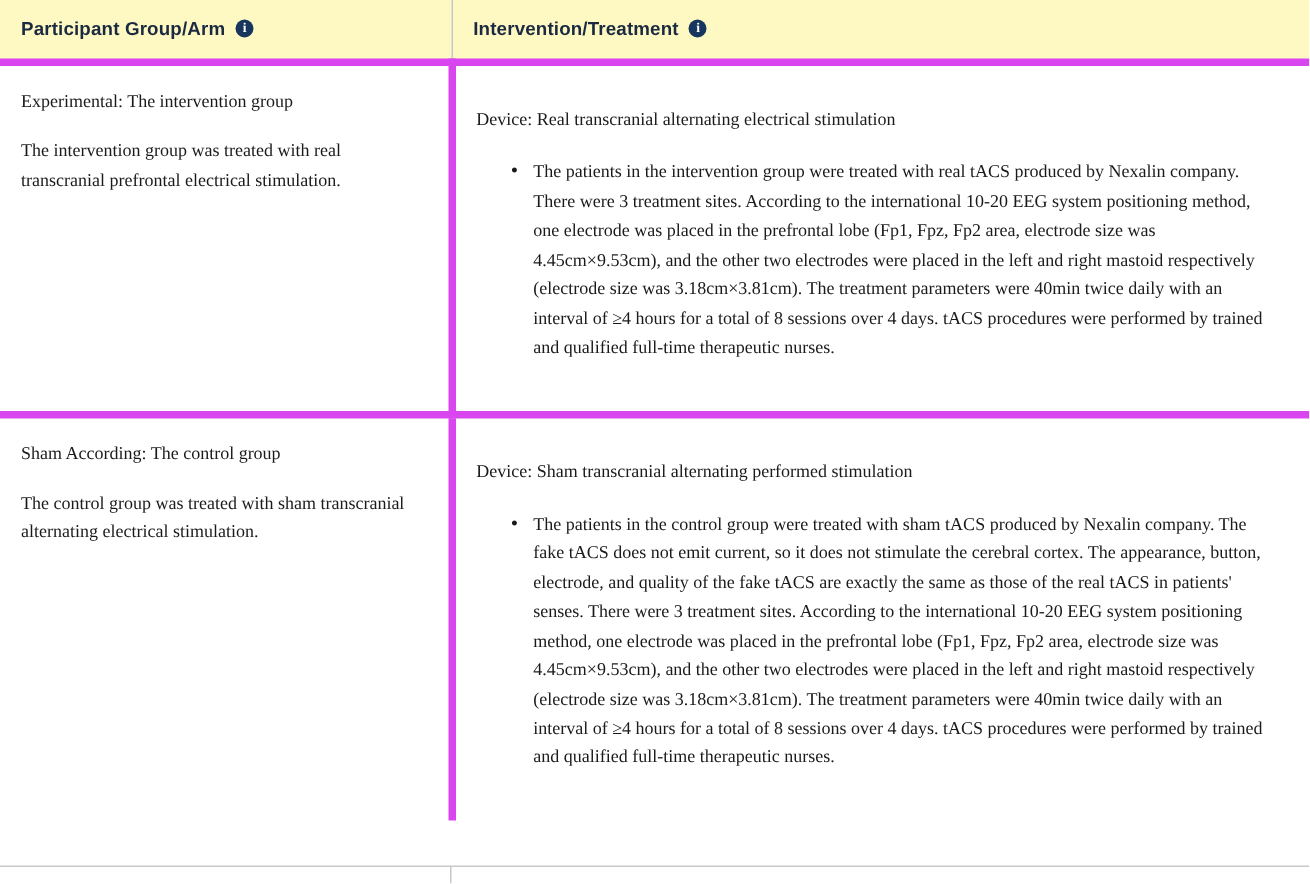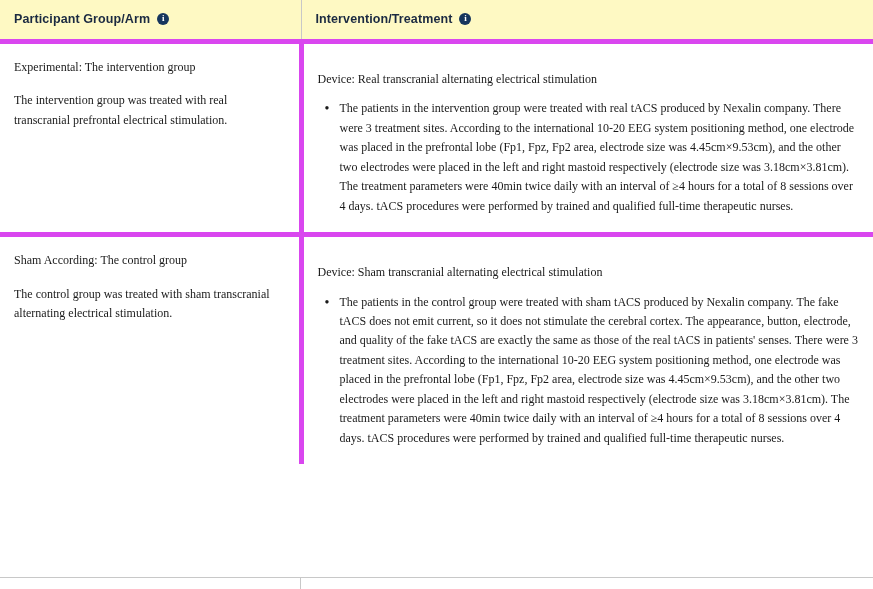--- a/index.html
+++ b/index.html
@@ -80,21 +80,21 @@
   .arm-title {
     margin: 0 0 14px 0;
   }
   .arm-desc {
     margin: 0;
   }
   .device-line {
     margin: 12px 0 10px 0;
   }
   ul.detail-list {
-    margin: 0;
+    margin: 16px;
     padding-left: 22px;
     list-style: none;
   }
   ul.detail-list li {
     position: relative;
     margin: 0;
     text-align: left;
   }
   ul.detail-list li::before {
     content: "\2022";
@@ -160,21 +160,21 @@
             <li>The patients in the intervention group were treated with real tACS produced by Nexalin company. There were 3 treatment sites. According to the international 10-20 EEG system positioning method, one electrode was placed in the prefrontal lobe (Fp1, Fpz, Fp2 area, electrode size was 4.45cm×9.53cm), and the other two electrodes were placed in the left and right mastoid respectively (electrode size was 3.18cm×3.81cm). The treatment parameters were 40min twice daily with an interval of ≥4 hours for a total of 8 sessions over 4 days. tACS procedures were performed by trained and qualified full-time therapeutic nurses.</li>
           </ul>
         </td>
       </tr>
       <tr>
         <td>
           <p class="arm-title">Sham According: The control group</p>
           <p class="arm-desc">The control group was treated with sham transcranial alternating electrical stimulation.</p>
         </td>
         <td>
-          <p class="device-line">Device: Sham transcranial alternating electrical stimulation</p>
+          <p class="device-line">Device: Sham transcranial alternating performed stimulation</p>
           <ul class="detail-list">
             <li>The patients in the control group were treated with sham tACS produced by Nexalin company. The fake tACS does not emit current, so it does not stimulate the cerebral cortex. The appearance, button, electrode, and quality of the fake tACS are exactly the same as those of the real tACS in patients' senses. There were 3 treatment sites. According to the international 10-20 EEG system positioning method, one electrode was placed in the prefrontal lobe (Fp1, Fpz, Fp2 area, electrode size was 4.45cm×9.53cm), and the other two electrodes were placed in the left and right mastoid respectively (electrode size was 3.18cm×3.81cm). The treatment parameters were 40min twice daily with an interval of ≥4 hours for a total of 8 sessions over 4 days. tACS procedures were performed by trained and qualified full-time therapeutic nurses.</li>
           </ul>
         </td>
       </tr>
     </tbody>
   </table>
 
   <div class="bottom-strip">
     <div class="strip-left"></div>

